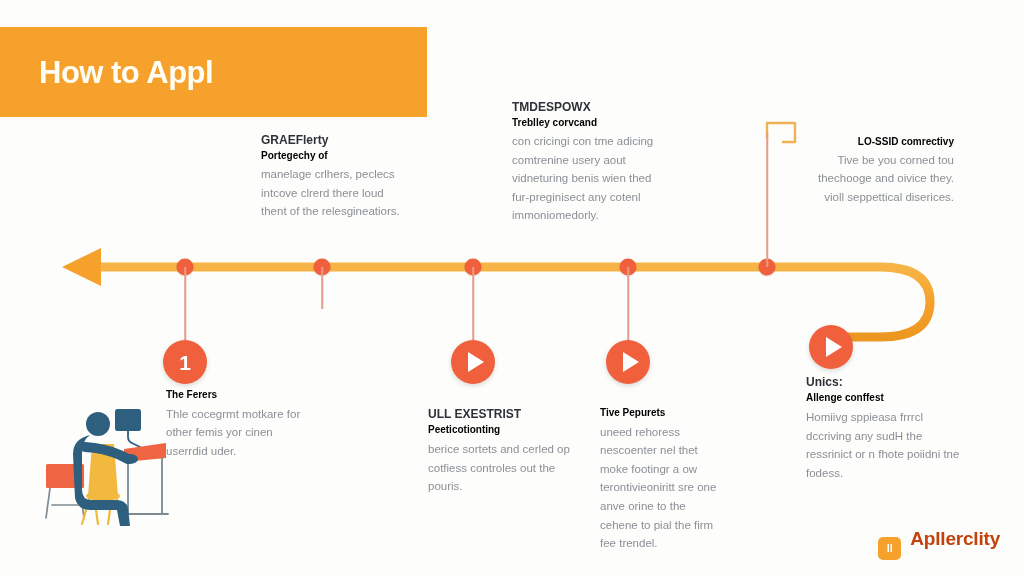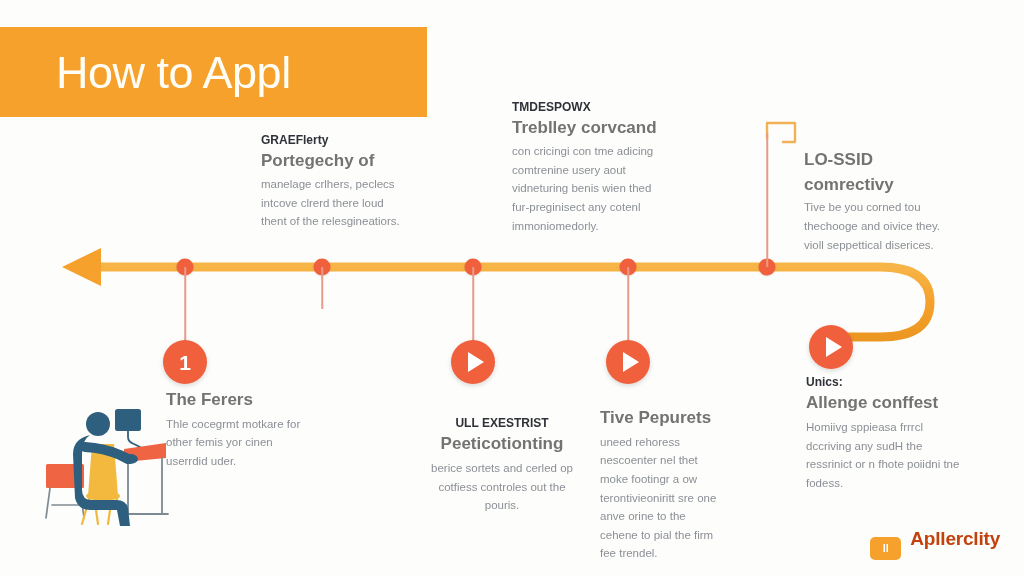--- a/index.html
+++ b/index.html
@@ -27,24 +27,24 @@
     left: 0;
     top: 27px;
     width: 427px;
     height: 90px;
     background: #f5a12c;
     display: flex;
     align-items: center;
   }
   #title-text {
     color: #fffdf4;
-    font-size: 45px;
-    font-weight: normal;
+    font-size: 31px;
+    font-weight: bold;
     letter-spacing: -0.5px;
-    margin-left: 56px;
+    margin-left: 39px;
     white-space: nowrap;
     line-height: 1;
   }
 
   
   #timeline-svg {
     position: absolute;
     left: 0;
     top: 0;
     width: 1024px;
@@ -107,23 +107,23 @@
     line-height: 1.62;
   }
   .block .eyebrow {
     color: #2e3238;
     font-weight: bold;
     font-size: 12px;
     line-height: 1.45;
     display: block;
   }
   .block .heading {
-    color: #737373;
-    font-weight: bold;
-    font-size: 17px;
+    color: #000000;
+    font-weight: bold;
+    font-size: 10px;
     line-height: 1.45;
     display: block;
     margin-bottom: 2px;
   }
   .block .body { display: block; }
 
   .block.above .heading { margin-bottom: 1px; }
 
   
   #hook {
@@ -146,21 +146,21 @@
   
   #footer-logo {
     position: absolute;
     right: 24px;
     bottom: 16px;
     display: flex;
     align-items: center;
     gap: 9px;
   }
   #logo-mark {
-    width: 31px;
+    width: 23px;
     height: 23px;
     border-radius: 5px;
     background: #f5a12c;
     display: flex;
     align-items: center;
     justify-content: center;
     color: #ffffff;
     font-size: 11px;
     font-weight: bold;
     line-height: 1;
@@ -231,31 +231,31 @@
     <span class="heading">Portegechy of</span>
     <span class="body">manelage crlhers, peclecs intcove clrerd there loud thent of the relesgineatiors.</span>
   </div>
 
   <div class="block above" style="left:512px; top:99px; width:152px;">
     <span class="eyebrow">TMDESPOWX</span>
     <span class="heading">Treblley corvcand</span>
     <span class="body">con cricingi con tme adicing comtrenine usery aout vidneturing benis wien thed fur-preginisect any cotenl immoniomedorly.</span>
   </div>
 
-  <div class="block above" style="left:804px; top:148px; width:150px;">
+  <div class="block above" style="left:804px; top:135px; width:150px;text-align:right;">
     <span class="heading">LO-SSID comrectivy</span>
     <span class="body">Tive be you corned tou thechooge and oivice they. violl seppettical diserices.</span>
   </div>
 
   <div class="block below" style="left:166px; top:388px; width:142px;">
     <span class="heading">The Ferers</span>
     <span class="body">Thle cocegrmt motkare for other femis yor cinen userrdid uder.</span>
   </div>
 
-  <div class="block below" style="left:428px; top:415px; width:148px;text-align:center;">
+  <div class="block below" style="left:428px; top:406px; width:148px;">
     <span class="eyebrow">ULL EXESTRIST</span>
     <span class="heading">Peeticotionting</span>
     <span class="body">berice sortets and cerled op cotfiess controles out the pouris.</span>
   </div>
 
   <div class="block below" style="left:580px; top:406px; width:124px;margin-left:20px;">
     <span class="heading">Tive Pepurets</span>
     <span class="body">uneed rehoress nescoenter nel thet moke footingr a ow terontivieoniritt sre one anve orine to the cehene to pial the firm fee trendel.</span>
   </div>
 

